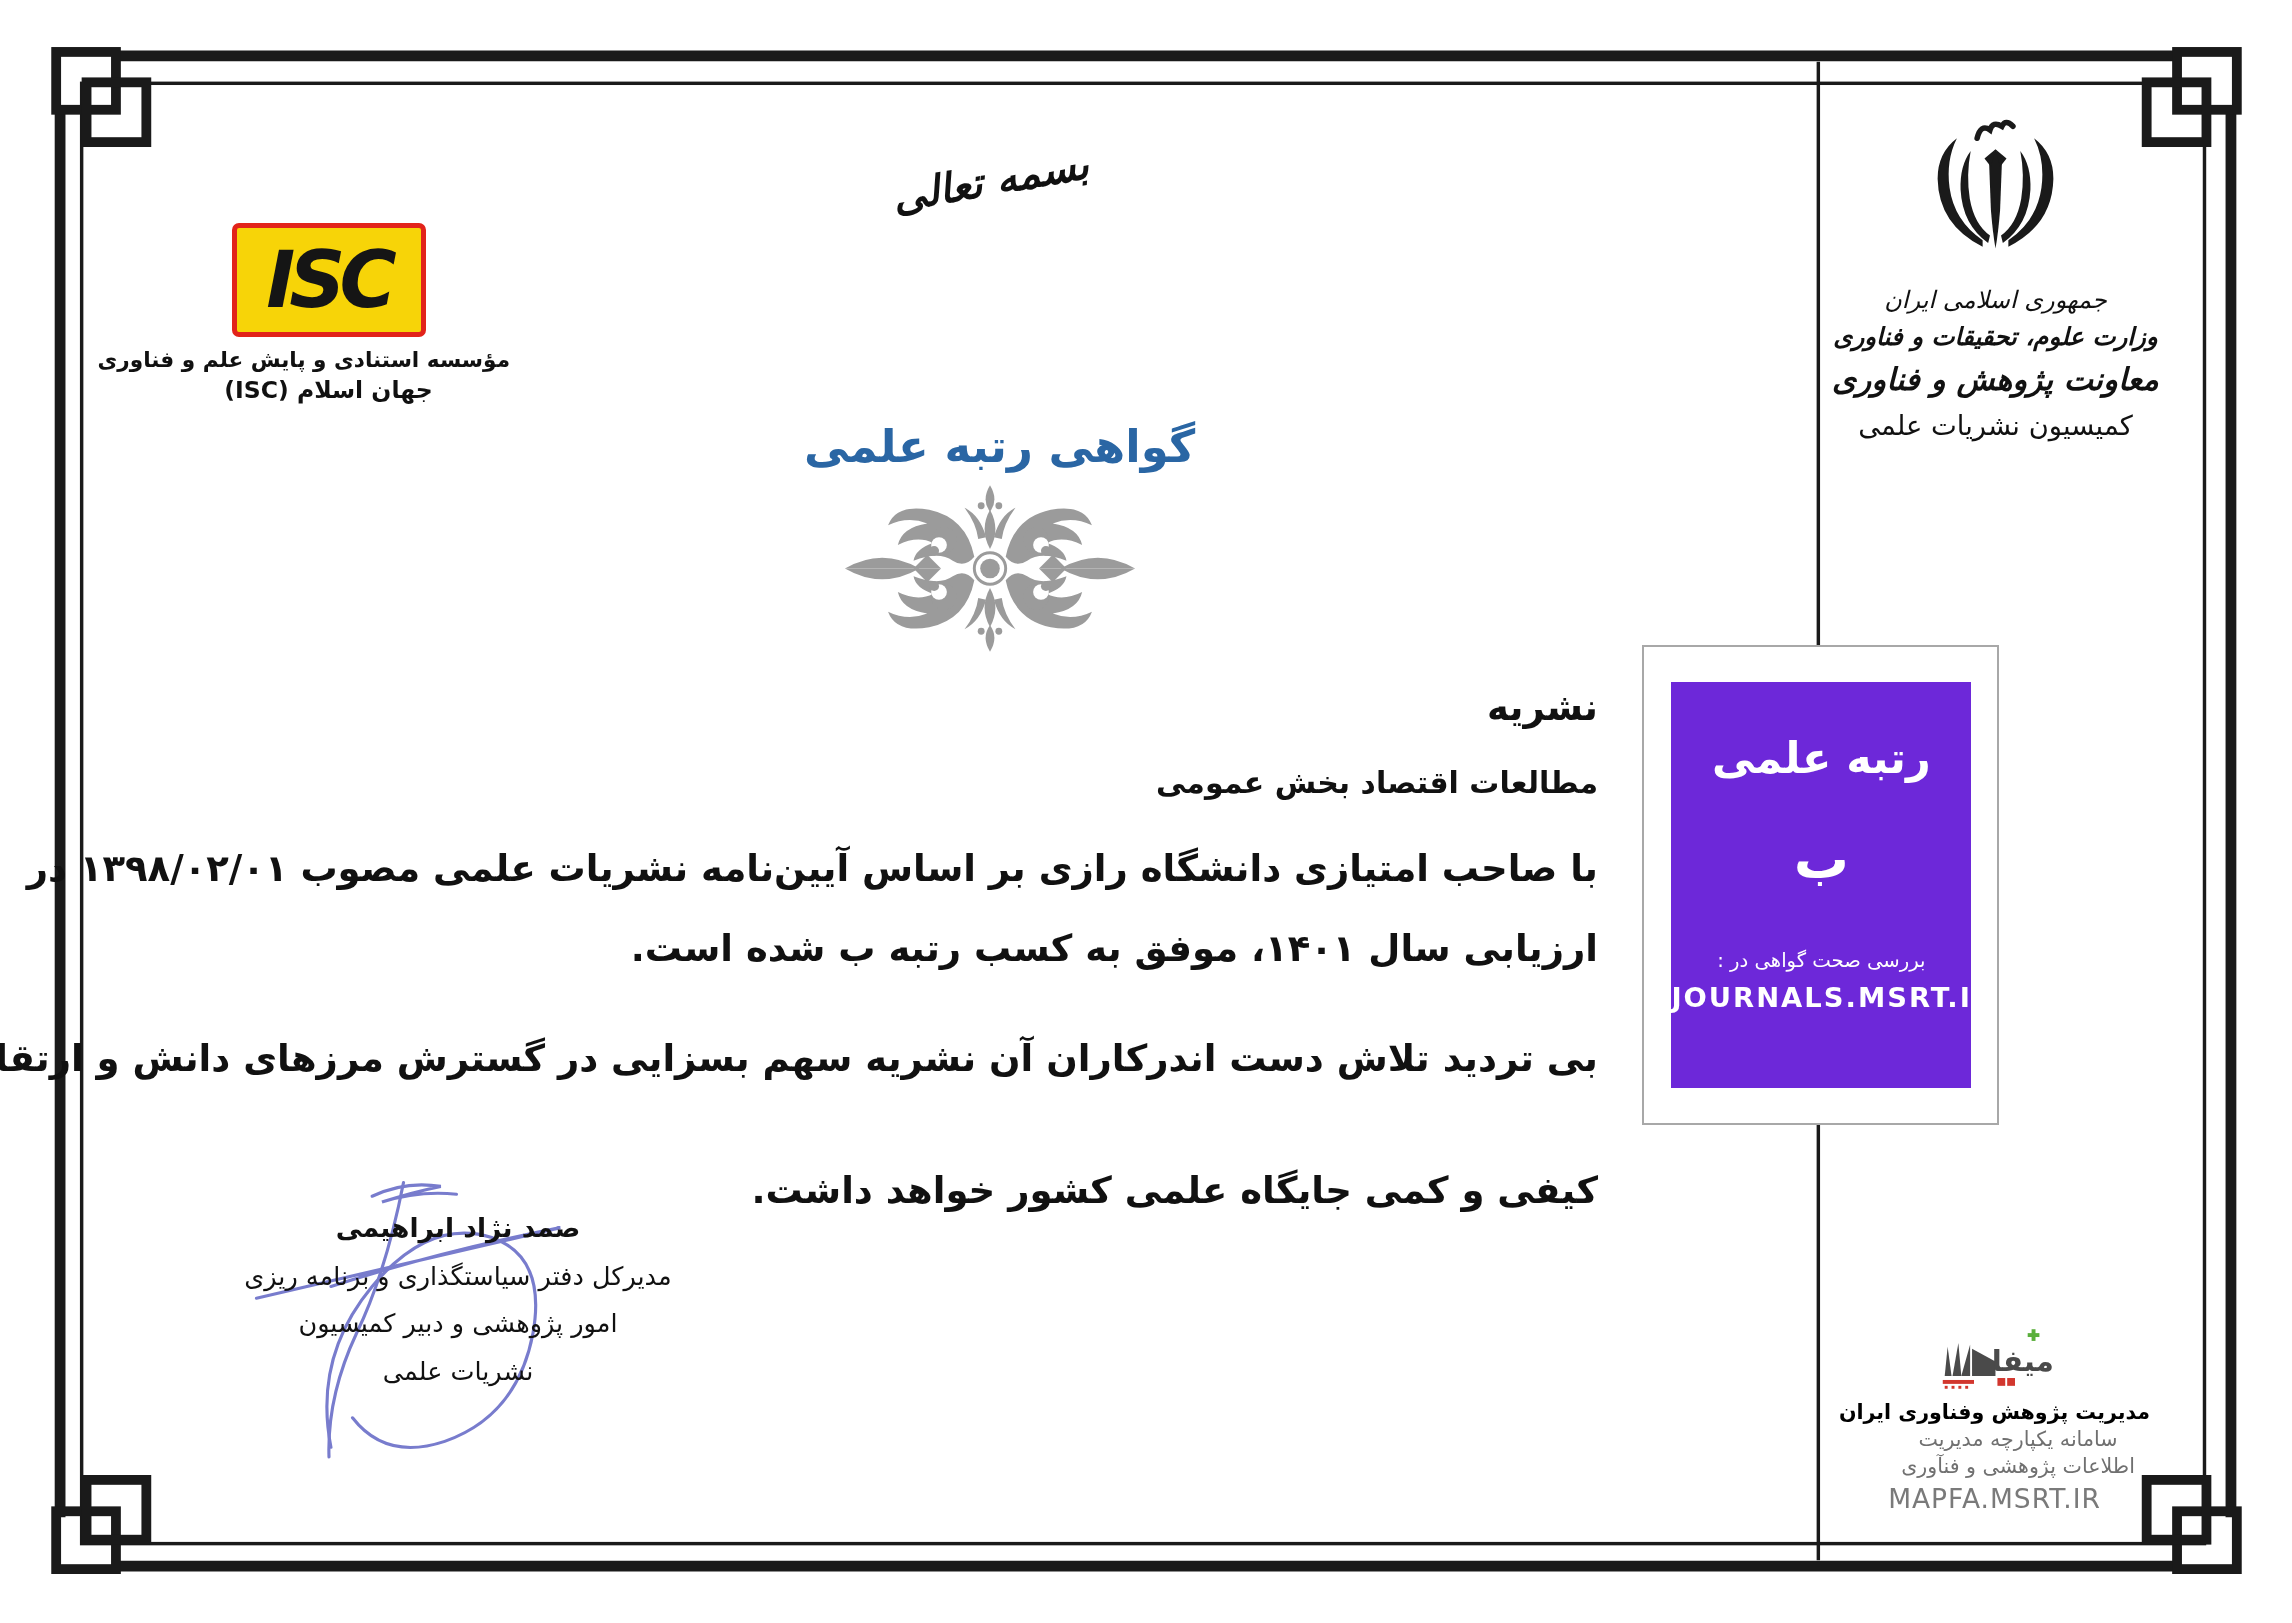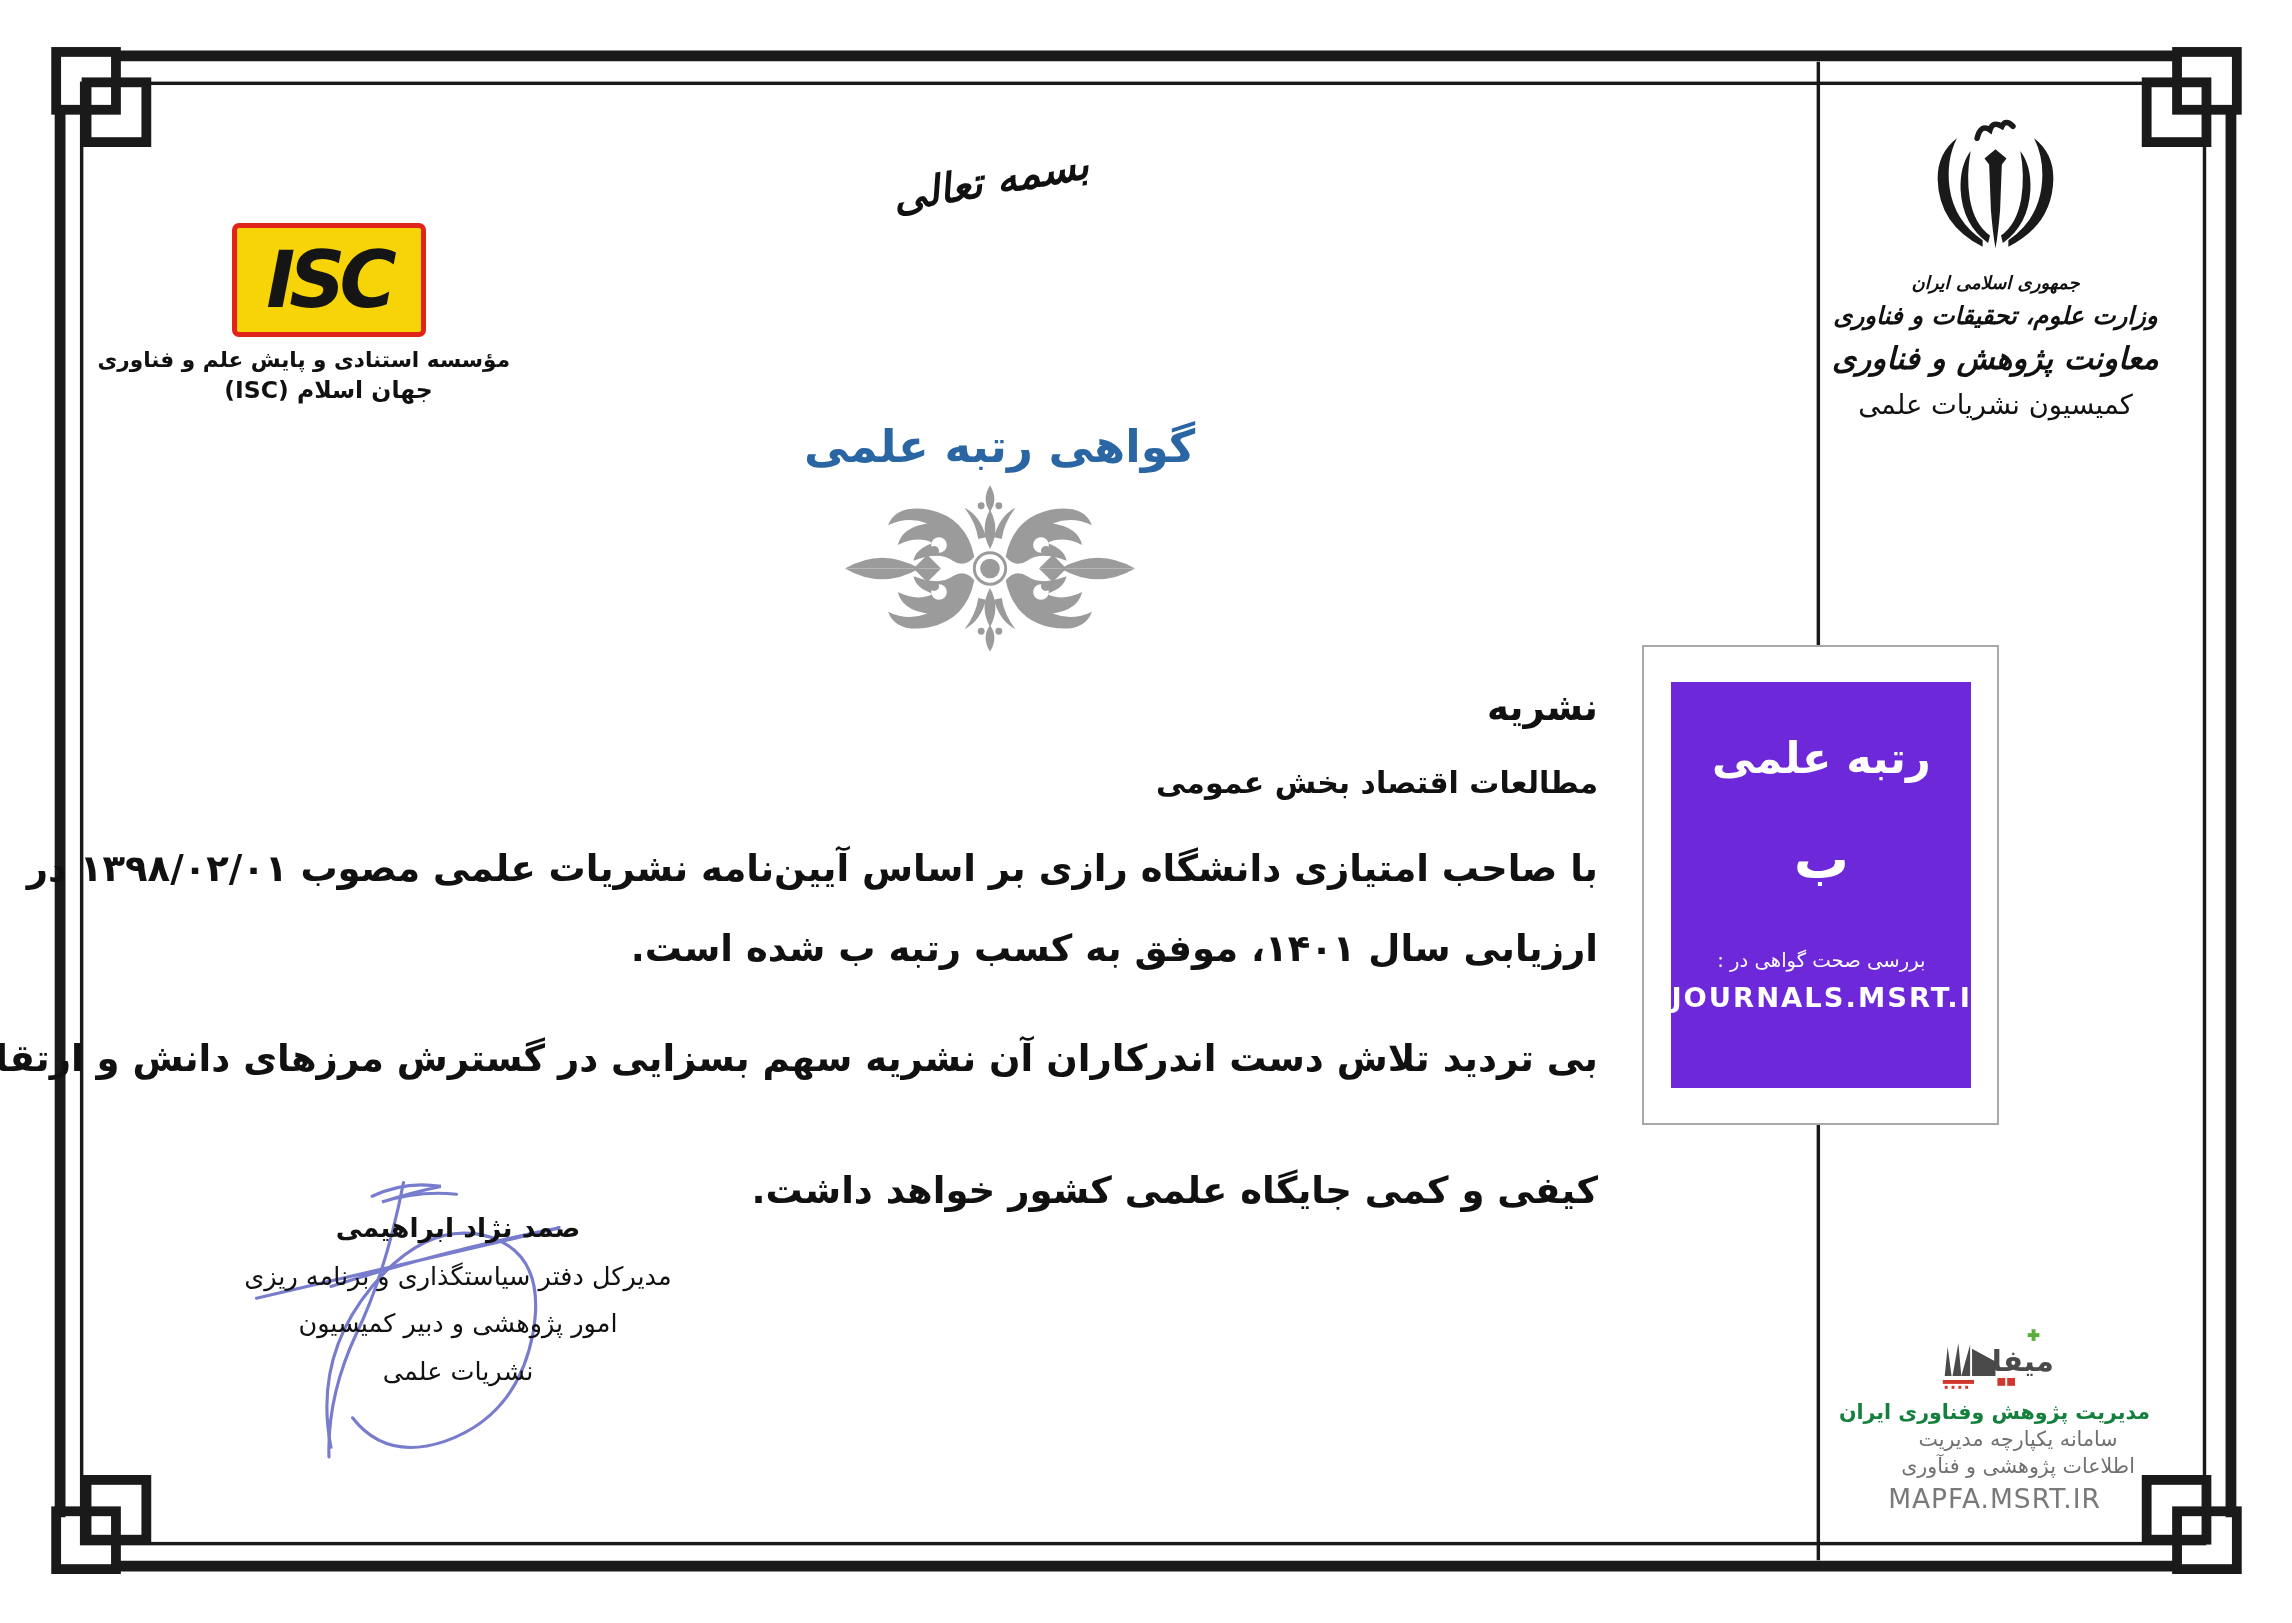--- a/index.html
+++ b/index.html
@@ -17,21 +17,21 @@
     border-radius:7px;display:flex;align-items:center;justify-content:center;
   }
   .isc-acronym{font-size:78px;font-weight:bold;letter-spacing:-5.9px;color:#151515;line-height:1;font-style:italic;}
   .isc-cap1{margin-top:9.8px;font-size:21.6px;font-weight:bold;white-space:nowrap;}
   .isc-cap2{margin-top:3.9px;font-size:23.5px;font-weight:bold;white-space:nowrap;}
   
   .bismillah{left:863px;top:157px;width:255px;text-align:center;font-size:41px;font-weight:bold;
     font-style:italic;transform:rotate(-10deg);z-index:2;white-space:nowrap;}
   
   .gov-block{left:1813px;top:118px;width:365px;text-align:center;z-index:2;}
-  .gov-line1{font-size:18px;font-weight:bold;font-style:italic;margin-top:3px;white-space:nowrap;}
+  .gov-line1{font-size:24px;font-weight:normal;font-style:italic;margin-top:17px;white-space:nowrap;}
   .gov-line2{font-size:24.5px;font-weight:bold;font-style:italic;margin-top:7.8px;white-space:nowrap;}
   .gov-line3{font-size:31px;font-weight:bold;font-style:italic;margin-top:9.8px;white-space:nowrap;}
   .gov-line4{font-size:27.4px;margin-top:13.7px;white-space:nowrap;}
   
   .cert-title{left:686px;top:420px;width:627px;text-align:center;font-size:45px;font-weight:bold;z-index:2;}
   .ornament{left:841px;top:485px;z-index:2;}
   
   .body-text{left:162px;width:1436px;direction:rtl;text-align:right;font-size:37px;font-weight:700;z-index:2;white-space:nowrap;}
   .journal-name{font-size:30px;font-weight:800;}
   .seg-bold{font-weight:800;}
@@ -191,20 +191,20 @@
       <g fill="#d2372e">
         <rect x="66" y="54" width="8" height="8"></rect>
         <rect x="76" y="54" width="8" height="8"></rect>
         <rect x="10" y="56" width="32" height="4"></rect>
         <rect x="12" y="62" width="3" height="3"></rect>
           <rect x="19" y="62" width="3" height="3"></rect>
         <rect x="26" y="62" width="3" height="3"></rect>
           <rect x="33" y="62" width="3" height="3"></rect>
       </g>
     </svg>
-    <div class="mapfa-line1" dir="rtl" style="color:#15803d">مدیریت پژوهش وفناوری ایران</div>
+    <div class="mapfa-line1" dir="rtl" style="color:#000000">مدیریت پژوهش وفناوری ایران</div>
     <div class="mapfa-line2" dir="rtl" style="color:#707070">سامانه یکپارچه مدیریت</div>
     <div class="mapfa-line3" dir="rtl" style="color:#707070">اطلاعات پژوهشی و فنآوری</div>
     <div class="mapfa-url" style="color:#7a7a7a">MAPFA.MSRT.IR</div>
   </div>
 
 </div>
 
 
 </body></html>

